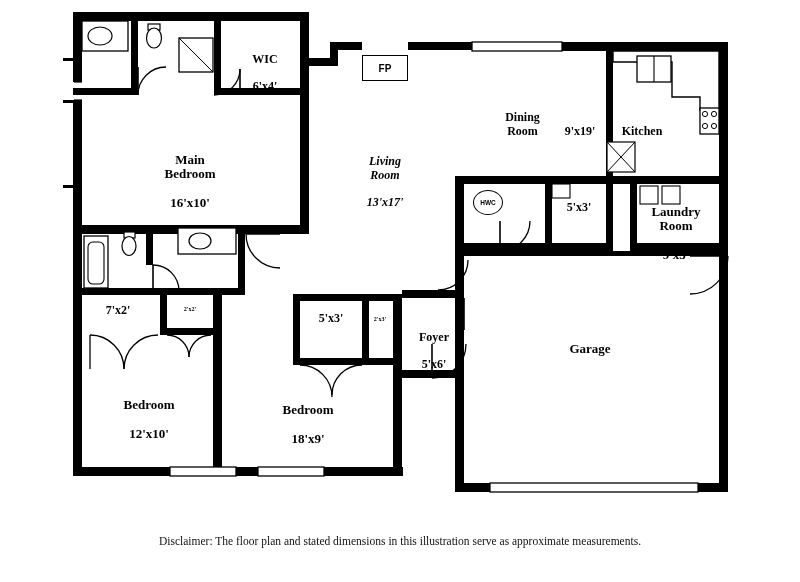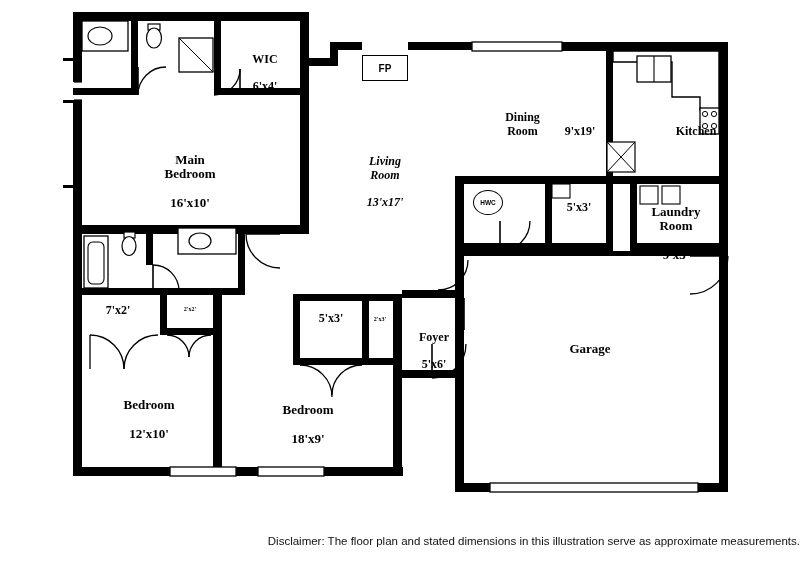--- a/index.html
+++ b/index.html
@@ -66,22 +66,22 @@
     justify-content: center;
     font-size: 10px;
     font-weight: bold;
     font-family: Liberation Sans, sans-serif;
     box-sizing: border-box;
   }
   .disclaimer {
     position: absolute;
     left: 0;
     width: 800px;
-    text-align: right;
-    font-family: Liberation Sans, sans-serif;
+    text-align: center;
+    font-family: Liberation Serif, serif;
     font-size: 11.5px;
     line-height: 1.45;
     color: #111111;
   }
   svg.overlay {
     position: absolute;
     left: 0; top: 0;
     width: 800px;
     height: 582px;
     pointer-events: none;
@@ -271,21 +271,21 @@
 Room</div>
     <div class="dim">13'x17'</div>
   </div>
 
   <div class="room-label rl-md" style="left:470px; top:98px; width:105px;">
     <div>Dining
 Room</div>
   </div>
   <div class="room-label rl-md dim" style="left:535px; top:125px; width:90px;">9'x19'</div>
 
-  <div class="room-label rl-md" style="left:646px; top:112px; width:100px;">
+  <div class="room-label rl-md" style="left:592px; top:112px; width:100px;">
     <div>Kitchen</div>
   </div>
 
   <div class="room-label rl-xs" style="left:640px; top:190px; width:72px;">
     <div>Laundry
 Room</div>
     <div class="dim">9'x3'</div>
   </div>
 
   <div class="room-label rl-md dim" style="left:552px; top:201px; width:54px;">5'x3'</div>

